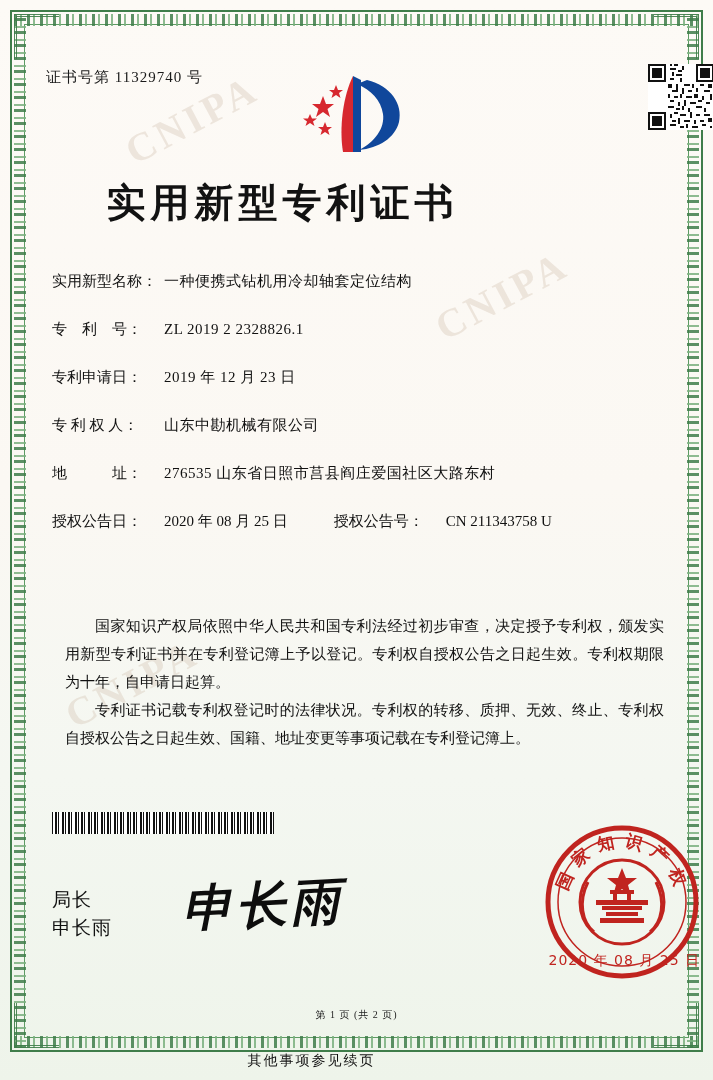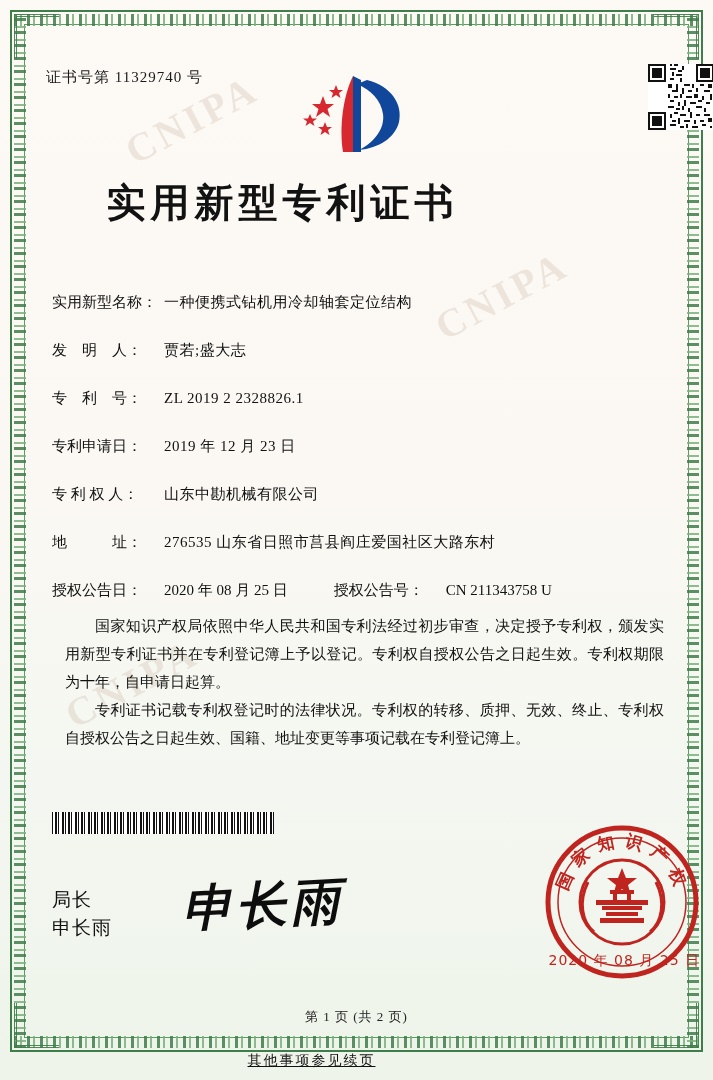--- a/index.html
+++ b/index.html
@@ -142,21 +142,20 @@
     font-size: 39px;
     letter-spacing: 5px;
     color: #121212;
   }
 
   .fields {
     position: absolute;
     left: 52px;
     top: 272px;
     width: 620px;
-    margin-top: 21px;
   }
   .field {
     position: relative;
     height: 48px;
     font-size: 15px;
     color: #111;
     white-space: nowrap;
   }
   .field .lbl {
     display: inline-block;
@@ -249,34 +248,33 @@
     letter-spacing: 1px;
     font-family: "DejaVu Sans", sans-serif;
   }
 
   .page-num {
     position: absolute;
     left: 0;
     top: 1008px;
     width: 713px;
     text-align: center;
-    font-size: 13px;
+    font-size: 10px;
     color: #222;
     letter-spacing: 1px;
   }
   .footer-note {
     position: absolute;
     left: 0;
     top: 1052px;
     width: 623px;
     text-align: center;
     font-size: 14px;
     color: #111;
     letter-spacing: 2px;
-    text-decoration: underline;
   }
 </style>
 </head>
 <body>
 
 <div class="page">
 
   <div class="border-outer"></div>
   <div class="border-inner"></div>
   <div class="orn orn-top"></div>
@@ -387,23 +385,20 @@
       </svg>
     </div>
 
     <div class="title">实用新型专利证书</div>
 
     <div class="fields">
       <div class="field">
         <span class="lbl">实用新型名称：</span><span class="val">一种便携式钻机用冷却轴套定位结构</span>
       </div>
       <div class="field">
-        <span class="lbl">发　明　人：</span><span class="val">贾若;盛大志</span>
-      </div>
-      <div class="field">
         <span class="lbl">专　利　号：</span><span class="val">ZL 2019 2 2328826.1</span>
       </div>
       <div class="field">
         <span class="lbl">专利申请日：</span><span class="val">2019 年 12 月 23 日</span>
       </div>
       <div class="field">
         <span class="lbl">专 利 权 人：</span><span class="val">山东中勘机械有限公司</span>
       </div>
       <div class="field">
         <span class="lbl">地　　　址：</span><span class="val">276535  山东省日照市莒县阎庄爱国社区大路东村</span>

